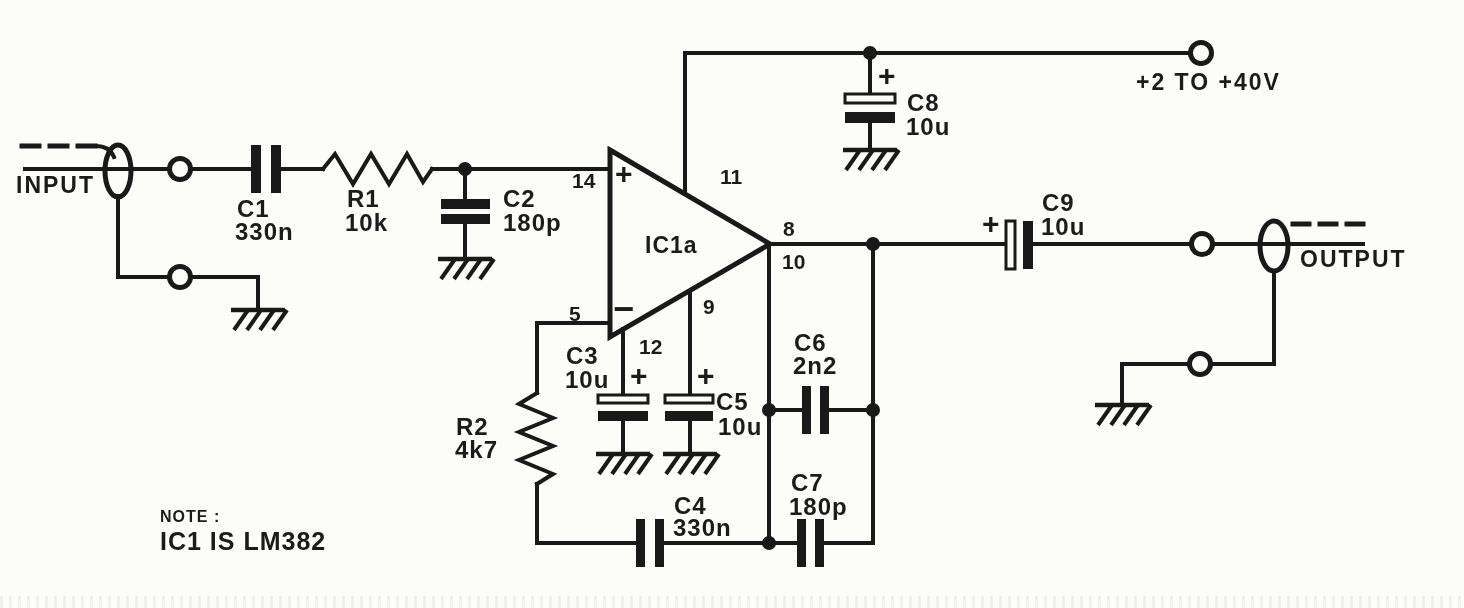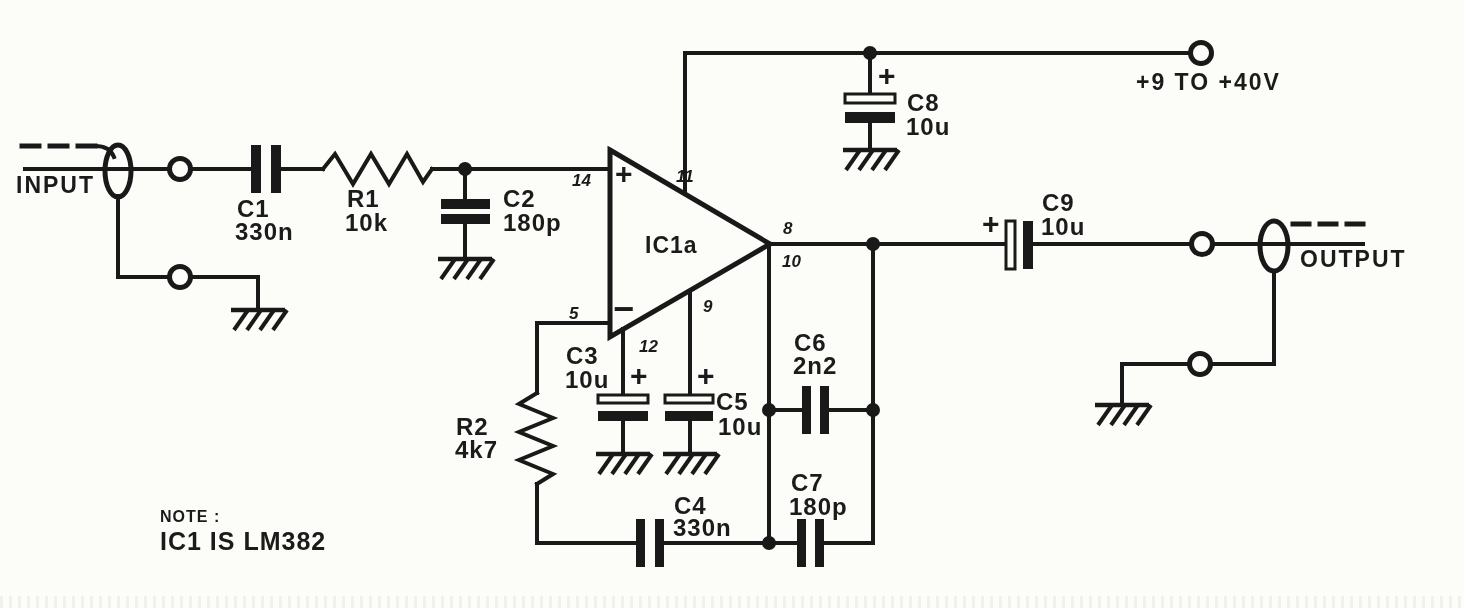--- a/index.html
+++ b/index.html
@@ -15,21 +15,21 @@
   .lbl{
     position:absolute;
     font-weight:bold;
     font-size:24px;
     line-height:25px;
     letter-spacing:1px;
     color:#1b1b1b;
     white-space:pre;
   }
   .big{font-size:23px;letter-spacing:2px;}
-  .pin{font-size:17px;letter-spacing:0;font-style:italic;}
+  .pin{font-size:21px;letter-spacing:0;}
   .sign{font-size:30px;line-height:28px;letter-spacing:0;}
   .minus{font-size:36px;line-height:24px;}
   .scanline{
     position:absolute;left:0;bottom:0;width:100%;height:12px;
     background:repeating-linear-gradient(90deg,rgba(120,120,115,.18) 0 3px,rgba(255,255,255,0) 3px 9px);
     opacity:.5;
   }
 </style>
 </head>
 <body>
@@ -152,32 +152,32 @@
       <circle cx="1202" cy="244" r="10.5"></circle>
       <circle cx="1200" cy="364" r="10.5"></circle>
     </g>
 
     <ellipse cx="118" cy="171" rx="13" ry="26" fill="none" stroke="#191919" stroke-width="5"></ellipse>
     <ellipse cx="1274" cy="246" rx="14" ry="25" fill="none" stroke="#191919" stroke-width="5"></ellipse>
   </svg>
 
   <div class="lbl big" style="left:16px;top:173px">INPUT</div>
   <div class="lbl big" style="left:1300px;top:247px">OUTPUT</div>
-  <div class="lbl big" style="left:1136px;top:70px">+9 TO +40V</div>
+  <div class="lbl big" style="left:1136px;top:70px">+2 TO +40V</div>
 
   <div class="lbl" style="left:160px;top:504px;font-size:16px">NOTE :</div>
   <div class="lbl" style="left:160px;top:529px;font-size:25px">IC1 IS LM382</div>
 
   <div class="lbl big" style="left:645px;top:233px;letter-spacing:1px">IC1a</div>
   <div class="lbl sign" style="left:615px;top:160px">+</div>
   <div class="lbl minus" style="left:613px;top:297px">−</div>
 
   <div class="lbl pin" style="left:572px;top:168px">14</div>
   <div class="lbl pin" style="left:569px;top:301px">5</div>
-  <div class="lbl pin" style="left:676px;top:164px">11</div>
+  <div class="lbl pin" style="left:720px;top:164px">11</div>
   <div class="lbl pin" style="left:783px;top:216px">8</div>
   <div class="lbl pin" style="left:782px;top:249px">10</div>
   <div class="lbl pin" style="left:703px;top:294px">9</div>
   <div class="lbl pin" style="left:639px;top:334px">12</div>
 
   <div class="lbl" style="left:237px;top:196px">C1</div>
   <div class="lbl" style="left:235px;top:219px">330n</div>
 
   <div class="lbl" style="left:347px;top:186px">R1</div>
   <div class="lbl" style="left:345px;top:210px">10k</div>

